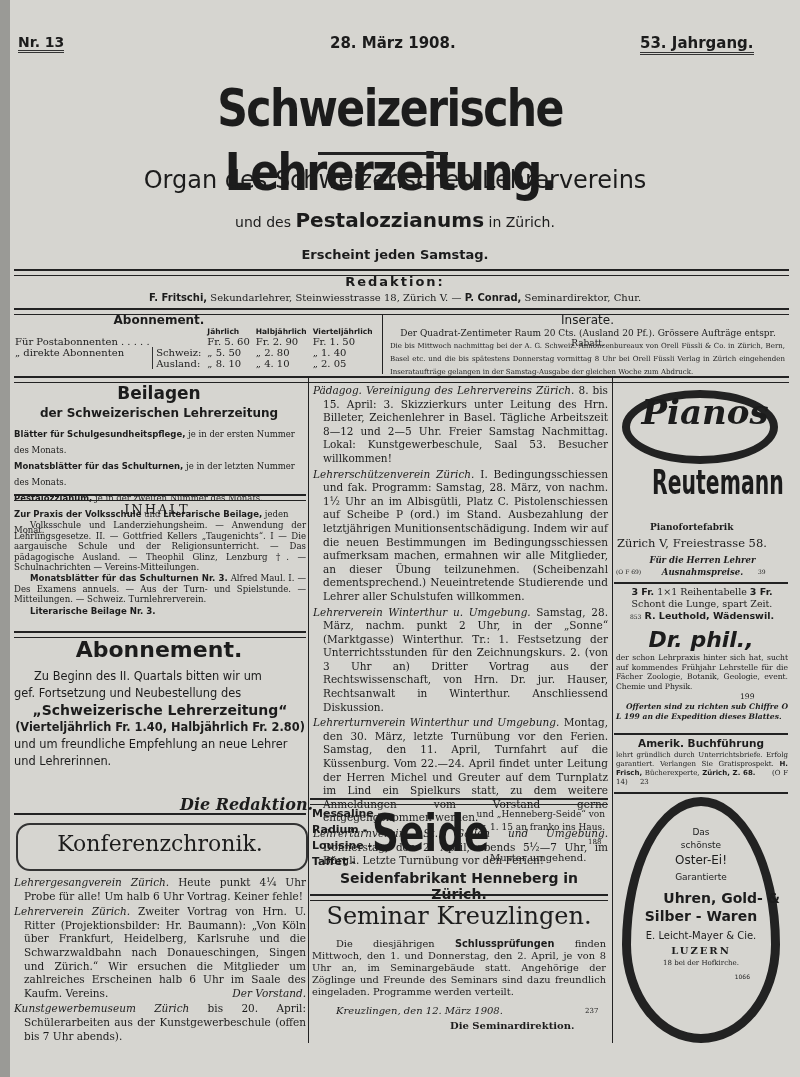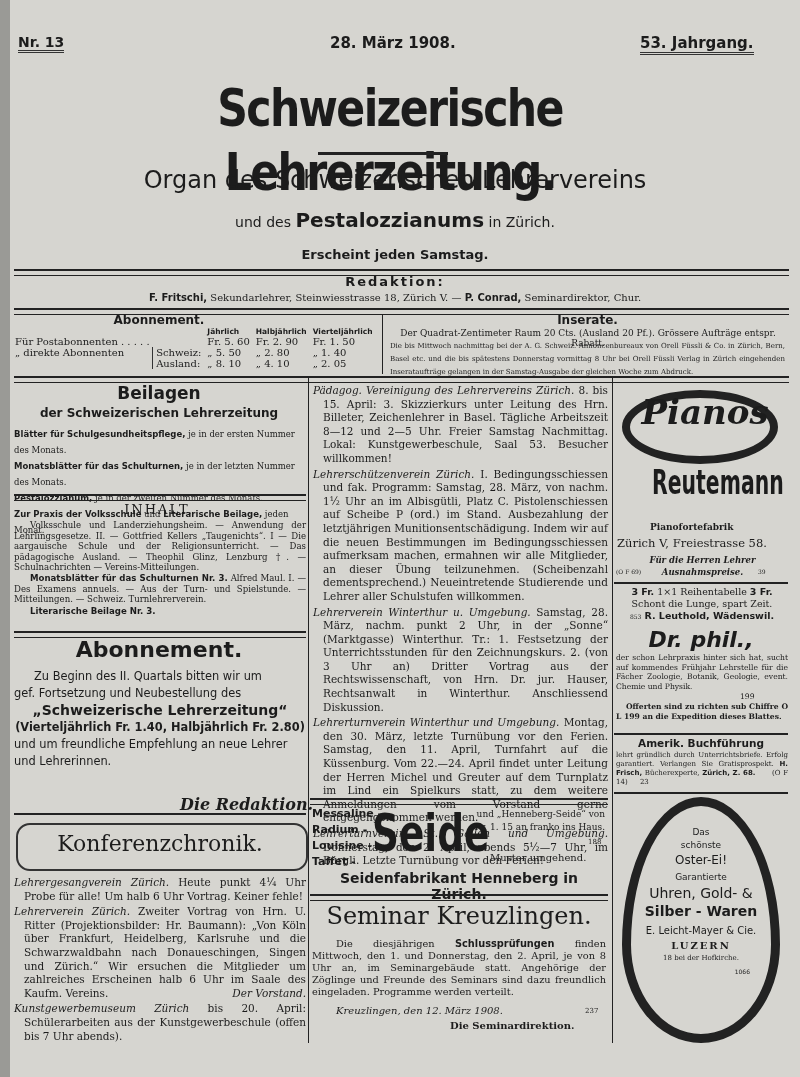--- a/index.html
+++ b/index.html
@@ -92,21 +92,21 @@
     <td style="border-left:1px solid #333;">Ausland:</td>
     <td>„ 8. 10</td>
     <td>„ 4. 10</td>
     <td>„ 2. 05</td>
   </tr>
 </tbody>
   </table>
 
 <div class="vrule" style="left:382px;top:314px;height:60px;"></div>
 
-<div class="abs sans center" style="left:385px;width:405px;top:313px;font-size:12px;font-weight:bold;">Inserate.</div>
+<div class="abs sans center" style="left:385px;width:405px;top:313px;font-size:12px;font-weight:normal;">Inserate.</div>
 <div class="abs center" style="left:388px;width:400px;top:328px;font-size:9px;">Der Quadrat-Zentimeter Raum 20 Cts. (Ausland 20 Pf.). Grössere Aufträge entspr. Rabatt.</div>
 <div class="abs just" style="left:390px;width:395px;top:340px;font-size:7px;line-height:13px;">Die bis Mittwoch nachmittag bei der A. G. Schweiz. Annoncenbureaux von Orell Füssli &amp; Co. in Zürich, Bern, Basel etc. und die bis spätestens Donnerstag vormittag 8 Uhr bei Orell Füssli Verlag in Zürich eingehenden Inserataufträge gelangen in der Samstag-Ausgabe der gleichen Woche zum Abdruck.</div>
 
 <div class="rule2" style="left:14px;top:376px;width:775px;"></div>
 
 <div class="abs sans center" style="left:14px;width:290px;top:383px;font-size:17px;font-weight:bold;">Beilagen</div>
 <div class="abs sans center" style="left:14px;width:290px;top:406px;font-size:12px;"><b>der Schweizerischen Lehrerzeitung</b></div>
 <div class="abs" style="left:14px;width:295px;top:426px;font-size:8.5px;line-height:16px;">
   <div><b class="sans">Blätter für Schulgesundheitspflege,</b> <span>je in der ersten Nummer des Monats.</span></div>
   <div><b class="sans">Monatsblätter für das Schulturnen,</b> <span>je in der letzten Nummer des Monats.</span></div>
@@ -197,21 +197,21 @@
 
 <div class="abs" style="left:616px;width:172px;top:586px;font-size:9.5px;line-height:12px;text-align:center;">
   <div><b class="sans">3 Fr.</b> <span>1×1 Reihentabelle</span> <b class="sans">3 Fr.</b></div>
   <div>Schont die Lunge, spart Zeit.</div>
   <div><span style="font-size:6px;">853</span> <b class="sans">R. Leuthold, Wädenswil.</b></div>
 </div>
 
 <div class="abs sans center ital" style="left:614px;width:174px;top:627px;font-size:22px;font-weight:bold;">Dr. phil.,</div>
 <div class="abs just" style="left:616px;width:172px;top:653px;font-size:7.6px;line-height:9.6px;">der schon Lehrpraxis hinter sich hat, sucht auf kommendes Frühjahr Lehrstelle für die Fächer Zoologie, Botanik, Geologie, event. Chemie und Physik.</div>
 <div class="abs" style="left:740px;top:692px;font-size:7.6px;">199</div>
-<div class="abs just" style="left:616px;width:172px;top:702px;font-size:7.6px;line-height:9.6px;text-indent:10px;font-weight:bold;">Offerten sind zu richten sub Chiffre O L 199 an die Expedition dieses Blattes.</div>
+<div class="abs just" style="left:616px;width:172px;top:702px;font-size:7.6px;line-height:9.6px;text-indent:10px;font-weight:bold;font-style:italic;">Offerten sind zu richten sub Chiffre O L 199 an die Expedition dieses Blattes.</div>
 
 <div class="rule1" style="left:614px;top:733px;width:174px;border-top-width:2px;"></div>
 
 <div class="abs sans center" style="left:614px;width:174px;top:737px;font-size:10.5px;font-weight:bold;">Amerik. Buchführung</div>
 <div class="abs just" style="left:616px;width:172px;top:751px;font-size:7px;line-height:9px;">
   <span>lehrt gründlich durch Unterrichtsbriefe. Erfolg garantiert. Verlangen Sie Gratisprospekt.</span>
   <b class="sans">H. Frisch,</b>
   <span>Bücherexperte,</span>
   <b class="sans">Zürich, Z. 68.</b>
   <span style="margin-left:14px;">(O F 14)</span>
@@ -219,19 +219,19 @@
 </div>
 
 <div class="rule1" style="left:614px;top:792px;width:174px;border-top-width:2px;"></div>
 
 <div class="abs" style="left:622px;top:797px;width:140px;height:228px;border:9px solid #222;border-radius:50% 50% 50% 50% / 60% 60% 40% 40%;"></div>
 <div class="abs sans center" style="left:622px;width:158px;top:826px;line-height:13px;">
   <div style="font-size:9px;">Das</div>
   <div style="font-size:9px;">schönste</div>
   <div style="font-size:12px;margin-top:2px;">Oster-Ei!</div>
   <div style="font-size:9px;margin-top:4px;">Garantierte</div>
-  <div style="font-size:14px;font-weight:normal;line-height:18px;">Uhren, Gold- &amp;</div>
+  <div style="font-size:14px;font-weight:bold;margin-top:5px;line-height:18px;text-align:right;">Uhren, Gold- &amp;</div>
   <div style="font-size:14px;font-weight:bold;line-height:18px;">Silber - Waren</div>
   <div style="font-size:10px;margin-top:4px;">E. Leicht-Mayer &amp; Cie.</div>
   <div class="spaced" style="font-size:10px;font-weight:bold;font-family:'DejaVu Serif',serif;margin-top:2px;">LUZERN</div>
   <div style="font-size:7px;font-family:'DejaVu Serif',serif;">18 bei der Hofkirche.</div>
   <div style="font-size:6px;text-align:right;padding-right:30px;">1066</div>
 </div>
 
 </body></html>

